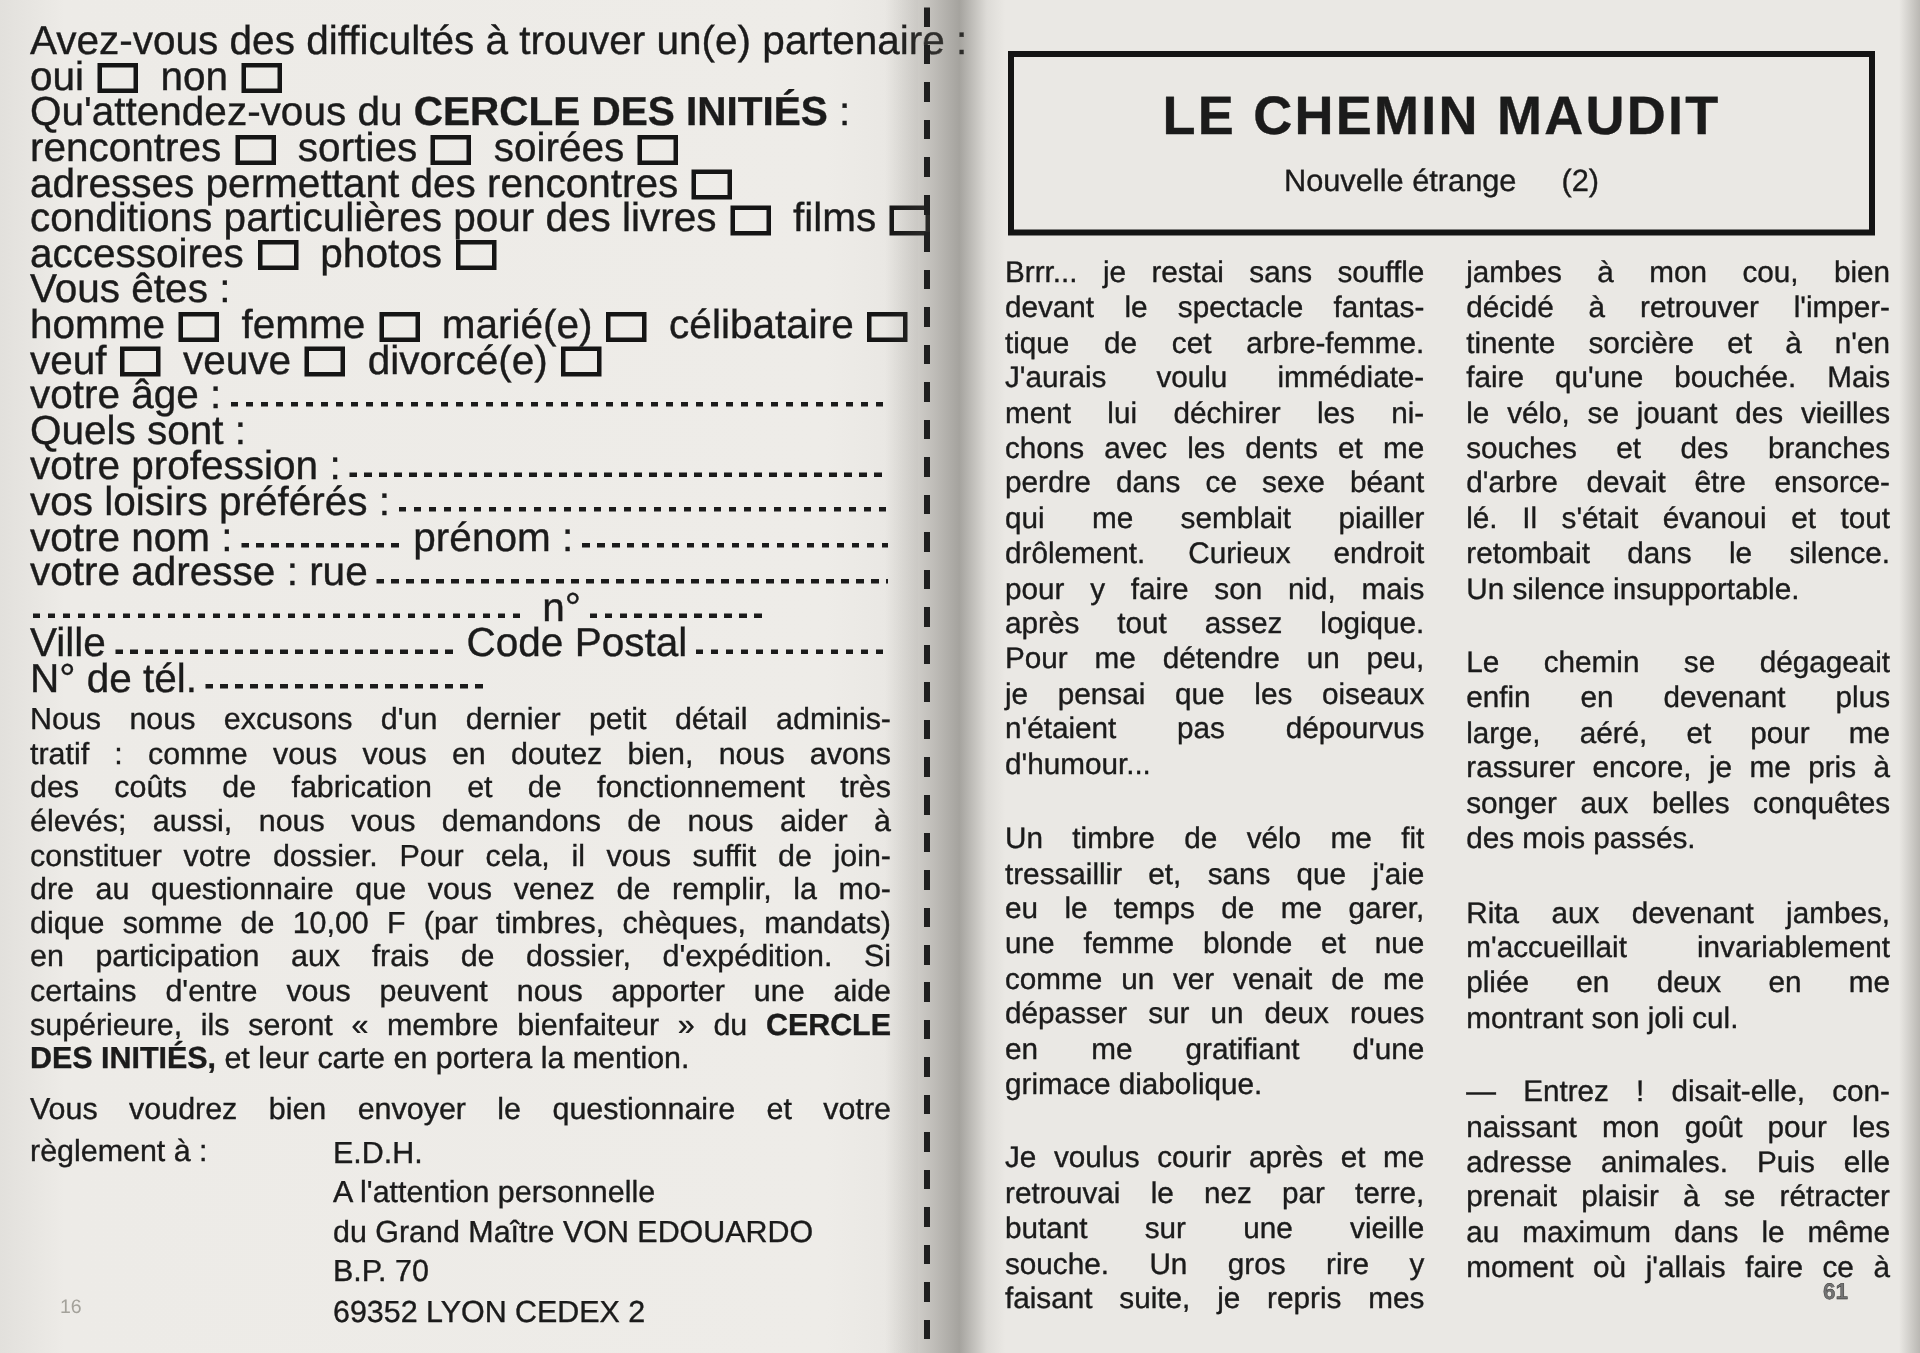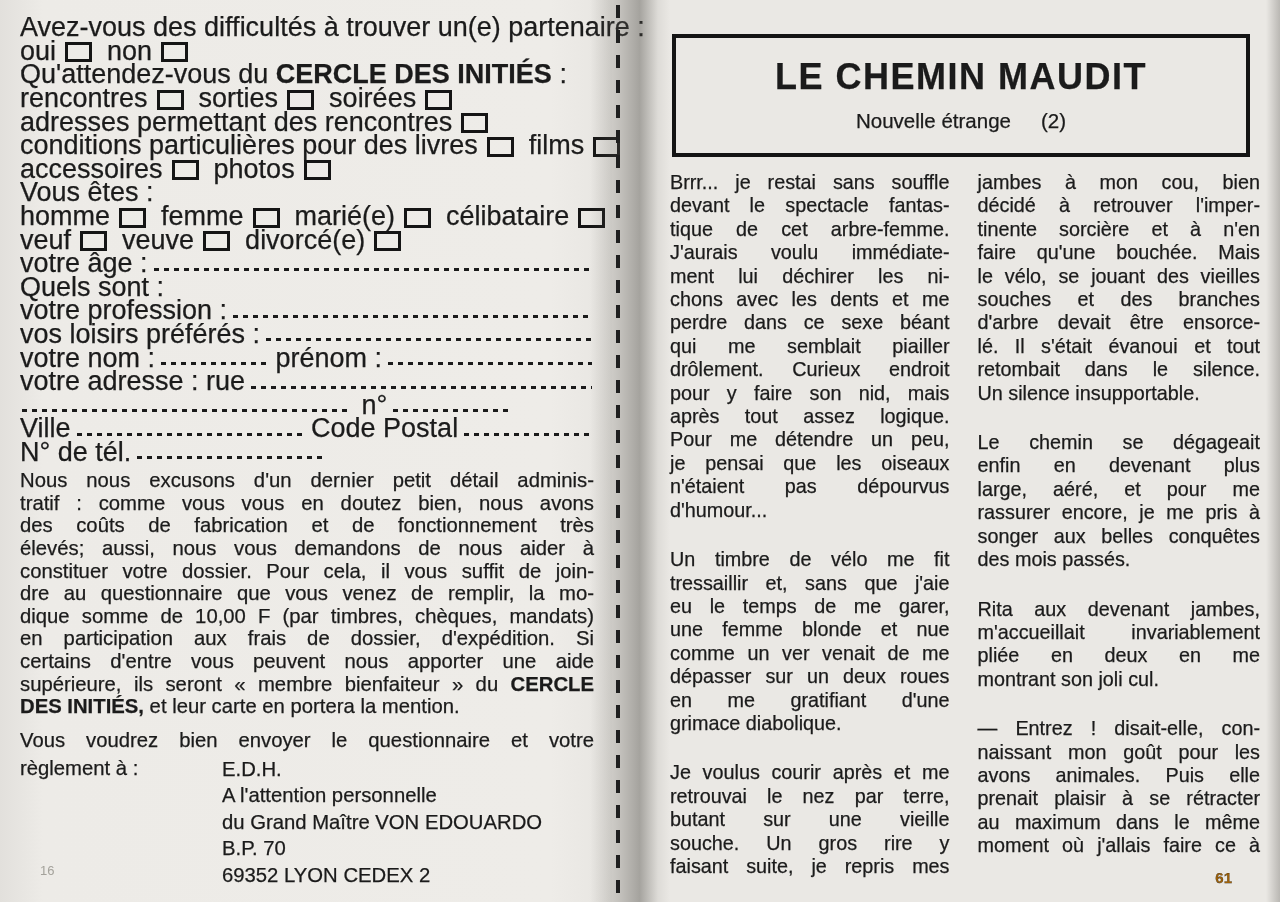--- a/index.html
+++ b/index.html
@@ -36,21 +36,21 @@
   
   .page-right{position:absolute;left:666px;top:0;width:594px;height:902px;box-sizing:border-box;padding-left:4px;}
   .title-box{margin:34px 10px 0 2px;border:4px solid #141414;padding:18px 8px 20px;text-align:center;}
   .story-title{font-size:36px;font-weight:bold;letter-spacing:1.5px;}
   .story-subtitle{margin-top:11px;font-size:20.5px;}
   .sub-num{margin-left:30px;}
   .cols{display:flex;gap:28px;margin-top:14px;}
   .col{width:281px;font-size:19.8px;line-height:23.4px;}
   .col2{width:284px;}
   .para{margin-bottom:26px;}
-  .pn-right{position:absolute;right:28px;bottom:16px;font-size:15px;font-weight:bold;color:#a16207;}
+  .pn-right{position:absolute;right:28px;bottom:32px;font-size:15px;font-weight:bold;color:#737373;}
 </style>
 </head>
 <body>
 
 <div class="spread">
 
   <div class="page-left">
     <div id="form">
         <div class="frow">
           <span class="seg">Avez-vous des difficultés à trouver un(e) partenaire :</span>
@@ -253,21 +253,21 @@
           </div>
           <div class="para">
             <div class="pline">Rita aux devenant jambes,</div>
             <div class="pline">m'accueillait invariablement</div>
             <div class="pline">pliée en deux en me</div>
             <div class="pline last">montrant son joli cul.</div>
           </div>
           <div class="para">
             <div class="pline">— Entrez ! disait-elle, con-</div>
             <div class="pline">naissant mon goût pour les</div>
-            <div class="pline">avons animales. Puis elle</div>
+            <div class="pline">adresse animales. Puis elle</div>
             <div class="pline">prenait plaisir à se rétracter</div>
             <div class="pline">au maximum dans le même</div>
             <div class="pline">moment où j'allais faire ce à</div>
           </div>
         </div>
     </div>
     <div class="pn-right">61</div>
   </div>
 
   <div class="right-edge"></div>

